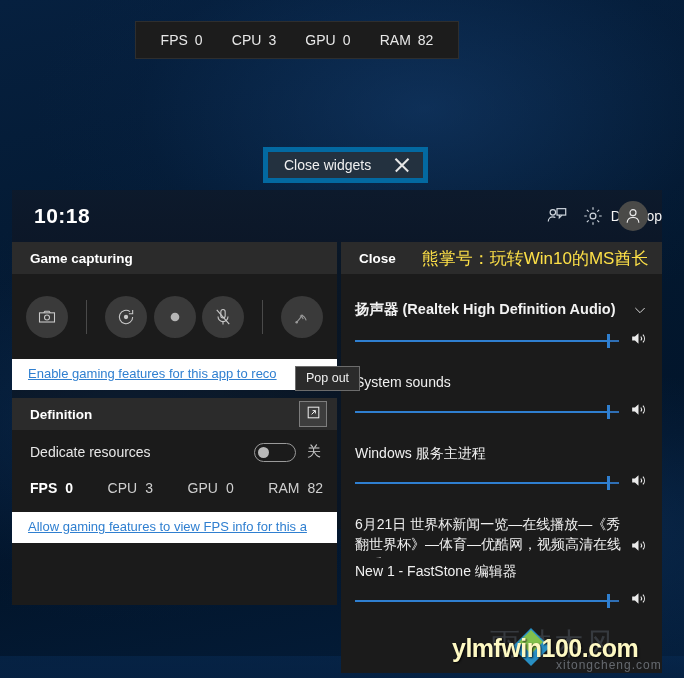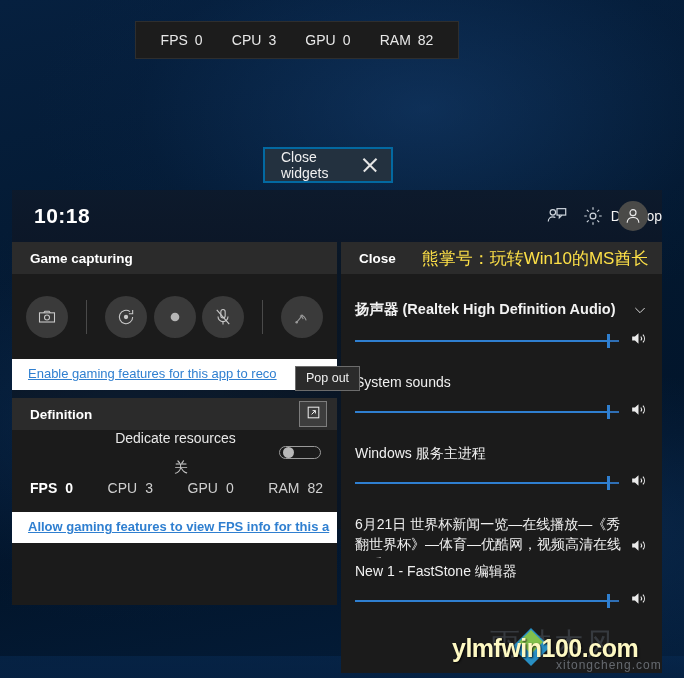--- a/index.html
+++ b/index.html
@@ -47,24 +47,24 @@
   }
   .ov-stat { display: flex; align-items: baseline; gap: 7px; white-space: nowrap; }
   .ov-stat .k { font-size: 14px; color: #e8e8e8; }
   .ov-stat .v { font-size: 14px; color: #e8e8e8; }
 
   
   #close-widgets {
     position: absolute;
     left: 263px;
     top: 147px;
-    width: 130px;
+    width: 165px;
     height: 36px;
     background: #23313f;
-    border: 2px solid #0369a1;
+    border: 5px solid #0369a1;
     display: flex;
     align-items: center;
     justify-content: space-between;
     padding: 0 13px 0 16px;
   }
   #close-widgets .cw-label { font-size: 14px; color: #f0f0f0; }
   .x-icon { width: 17px; height: 17px; position: relative; flex: 0 0 auto; }
   .x-icon::before, .x-icon::after {
     content: ""; position: absolute; left: 50%; top: 50%;
     width: 18px; height: 1.5px; background: #e6e6e6;
@@ -163,21 +163,20 @@
     color: #f0f0f0;
     white-space: nowrap;
     z-index: 5;
   }
 
   #dedicate-row {
     height: 44px;
     display: flex;
     align-items: center;
     padding: 0 16px 0 18px;
-    flex-direction: column;
   }
   #dedicate-row .dr-label { font-size: 14px; color: #e8e8e8; }
   .toggle {
     margin-left: auto;
     width: 42px; height: 19px;
     border: 1px solid #9a9a9a;
     border-radius: 10px;
     background: transparent;
     display: flex; align-items: center;
     padding: 0 3px;
@@ -191,21 +190,21 @@
     padding: 6px 14px 16px 18px;
     gap: 0;
     justify-content: space-between;
   }
   .pf-stat { display: flex; align-items: baseline; gap: 8px; white-space: nowrap; }
   .pf-stat .k { font-size: 14px; color: #cfcfcf; }
   .pf-stat .v { font-size: 14px; color: #cfcfcf; }
   .pf-stat.primary .k, .pf-stat.primary .v { color: #ffffff; font-weight: bold; }
 
   #perf-spacer { flex: 1; background: #1b1b1b; }
-  #perf-link { border-top: 0; font-weight: bold; }
+  #perf-link { border-top: 0; }
   #perf-foot { height: 62px; background: #1b1b1b; }
 
   
   #audio-panel { height: 100%; display: flex; flex-direction: column; }
   #watermark-head {
     margin-left: 26px;
     font-size: 17px;
     color: #fde047;
   }
   #audio-body { flex: 1; padding: 0 14px 0 14px; overflow: hidden; }

